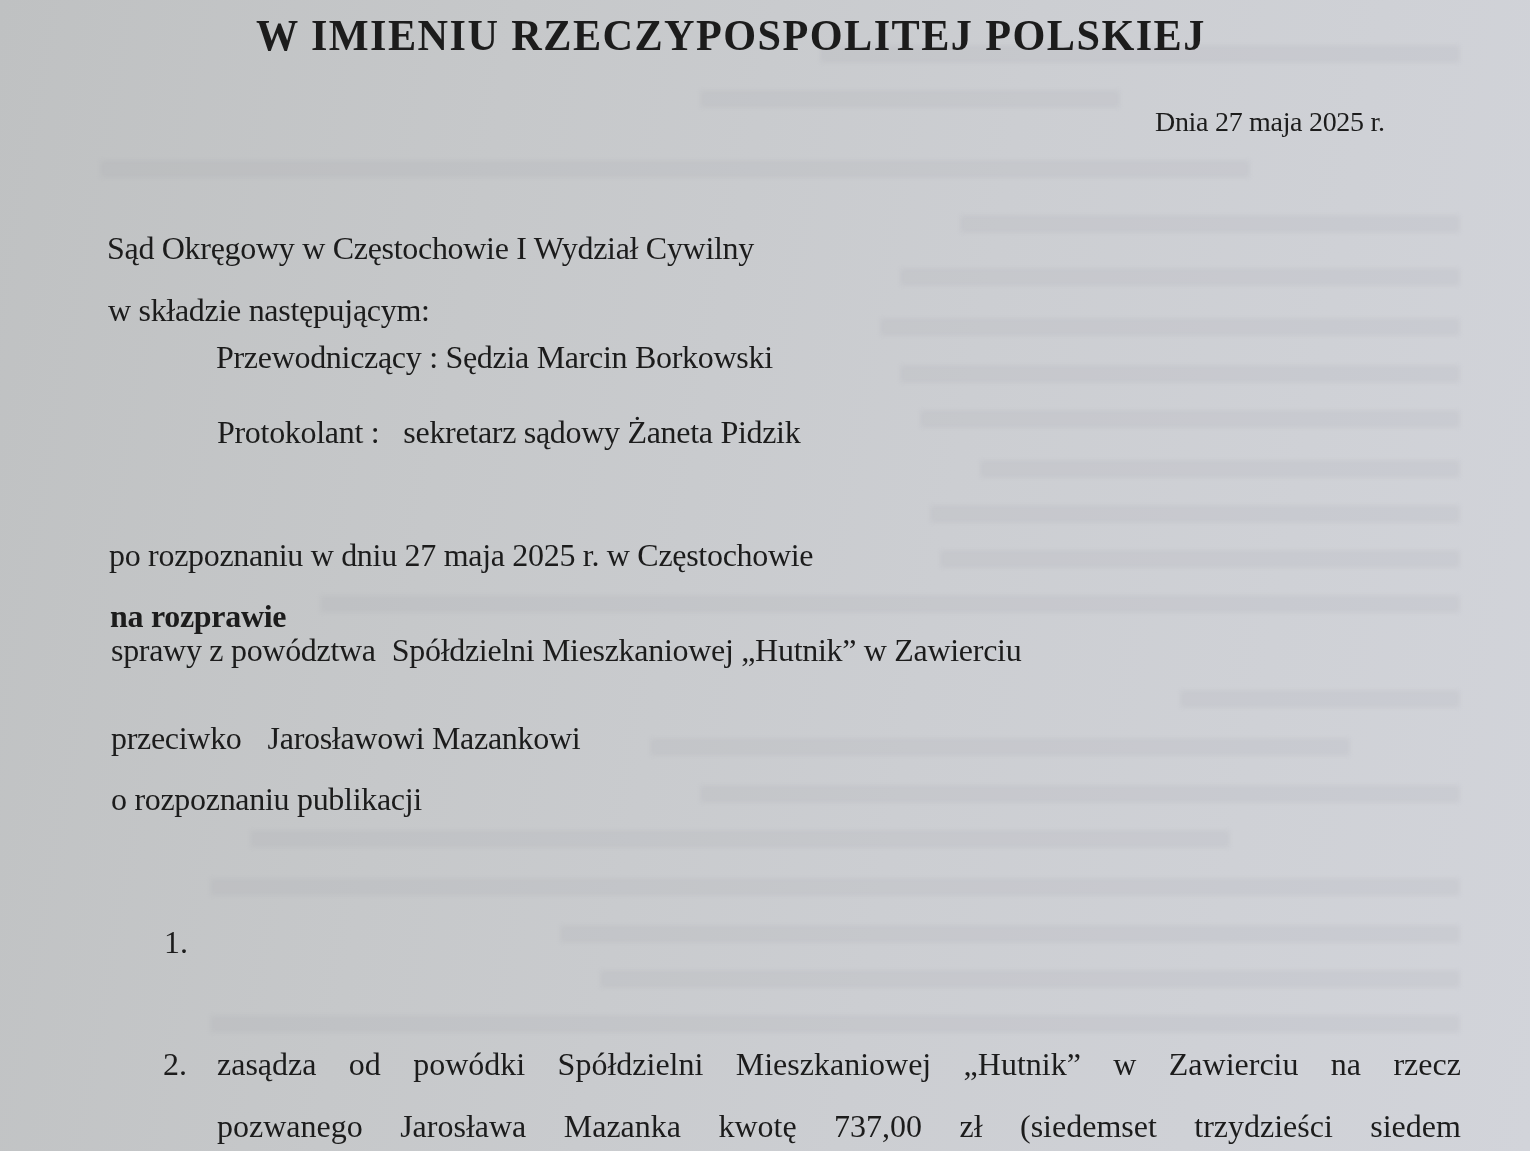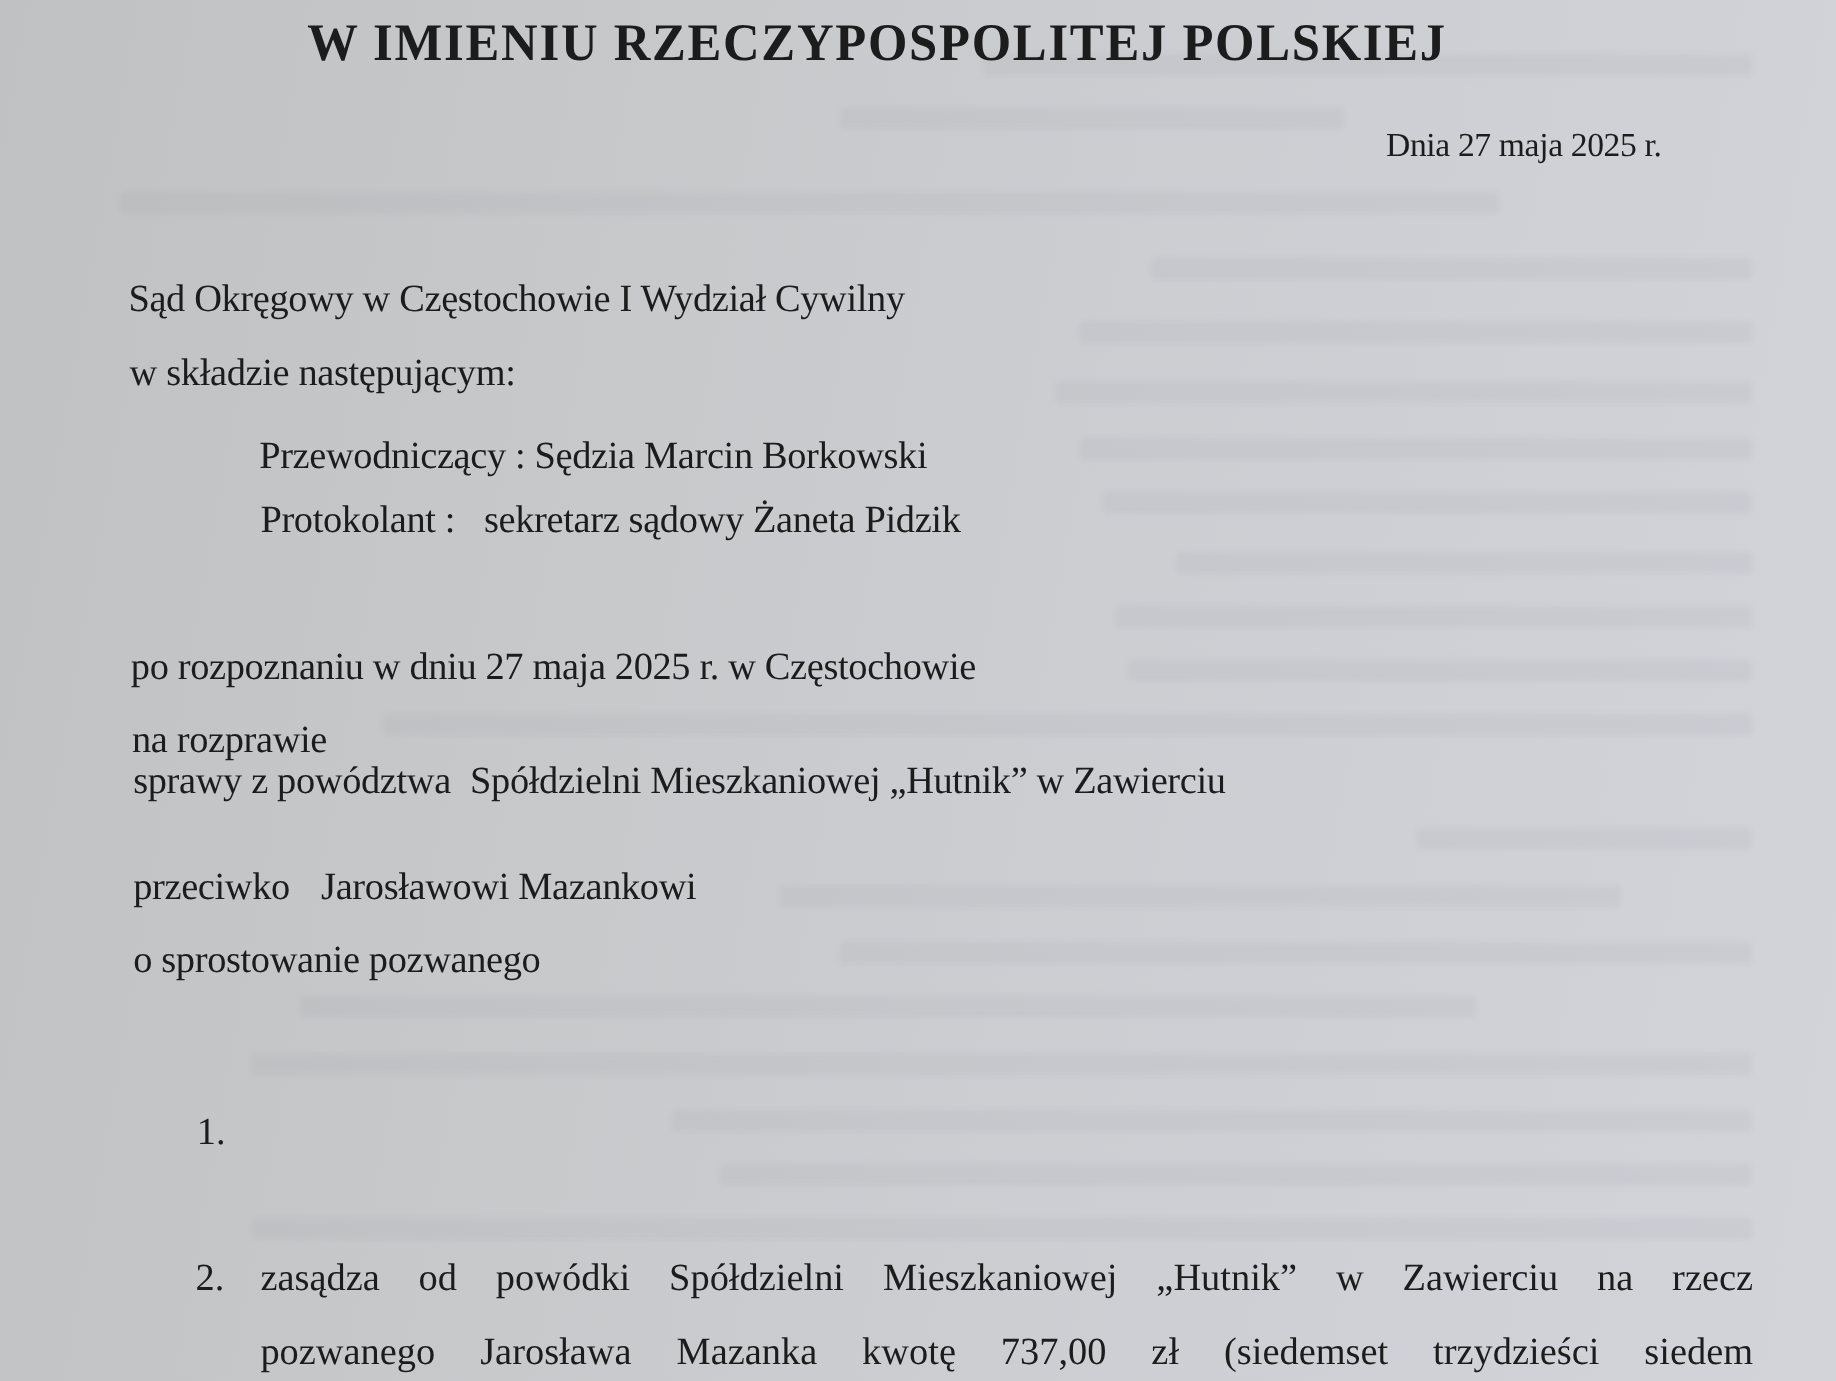--- a/index.html
+++ b/index.html
@@ -49,25 +49,25 @@
       letter-spacing: 1.5px;
       transform: scaleX(0.96);
     }
     .date {
       left: 1155px;
       top: 108px;
       font-size: 28px;
     }
     .court { left: 107px; top: 232px; }
     .composition { left: 108px; top: 294px; }
-    .chair { left: 216px; top: 363px; }
+    .chair { left: 216px; top: 341px; }
     .clerk { left: 217px; top: 416px; text-align: right; }
     .clerk .val { margin-left: 24px; }
     .hearing { left: 109px; top: 539px; }
-    .trial { left: 110px; top: 600px; }
+    .trial { left: 110px; top: 600px; font-weight: bold; }
     .case { left: 111px; top: 634px; }
     .case .val { margin-left: 16px; }
     .against { left: 111px; top: 722px; }
     .against .val { margin-left: 26px; }
     .subject { left: 111px; top: 783px; }
 
     .ruling-item {
       position: absolute;
       font-size: 32px;
       line-height: 1;
@@ -145,21 +145,21 @@
   <div class="text trial">na rozprawie</div>
 
   <div class="text case">
     <span>sprawy z powództwa</span><span class="val">Spółdzielni Mieszkaniowej „Hutnik” w Zawierciu</span>
   </div>
 
   <div class="text against">
     <span>przeciwko</span><span class="val">Jarosławowi Mazankowi</span>
   </div>
 
-  <div class="text subject">o sprostowanie pozwanego</div>
+  <div class="text subject">o rozpoznaniu publikacji</div>
 
   <div class="ruling-item r1">
     <span class="ruling-num">1.</span>
   </div>
 
   <div class="ruling-item r2">
     <span class="ruling-num">2.</span>
     <div class="ruling-body">
       <div class="justify-line">
         <span>zasądza</span>

